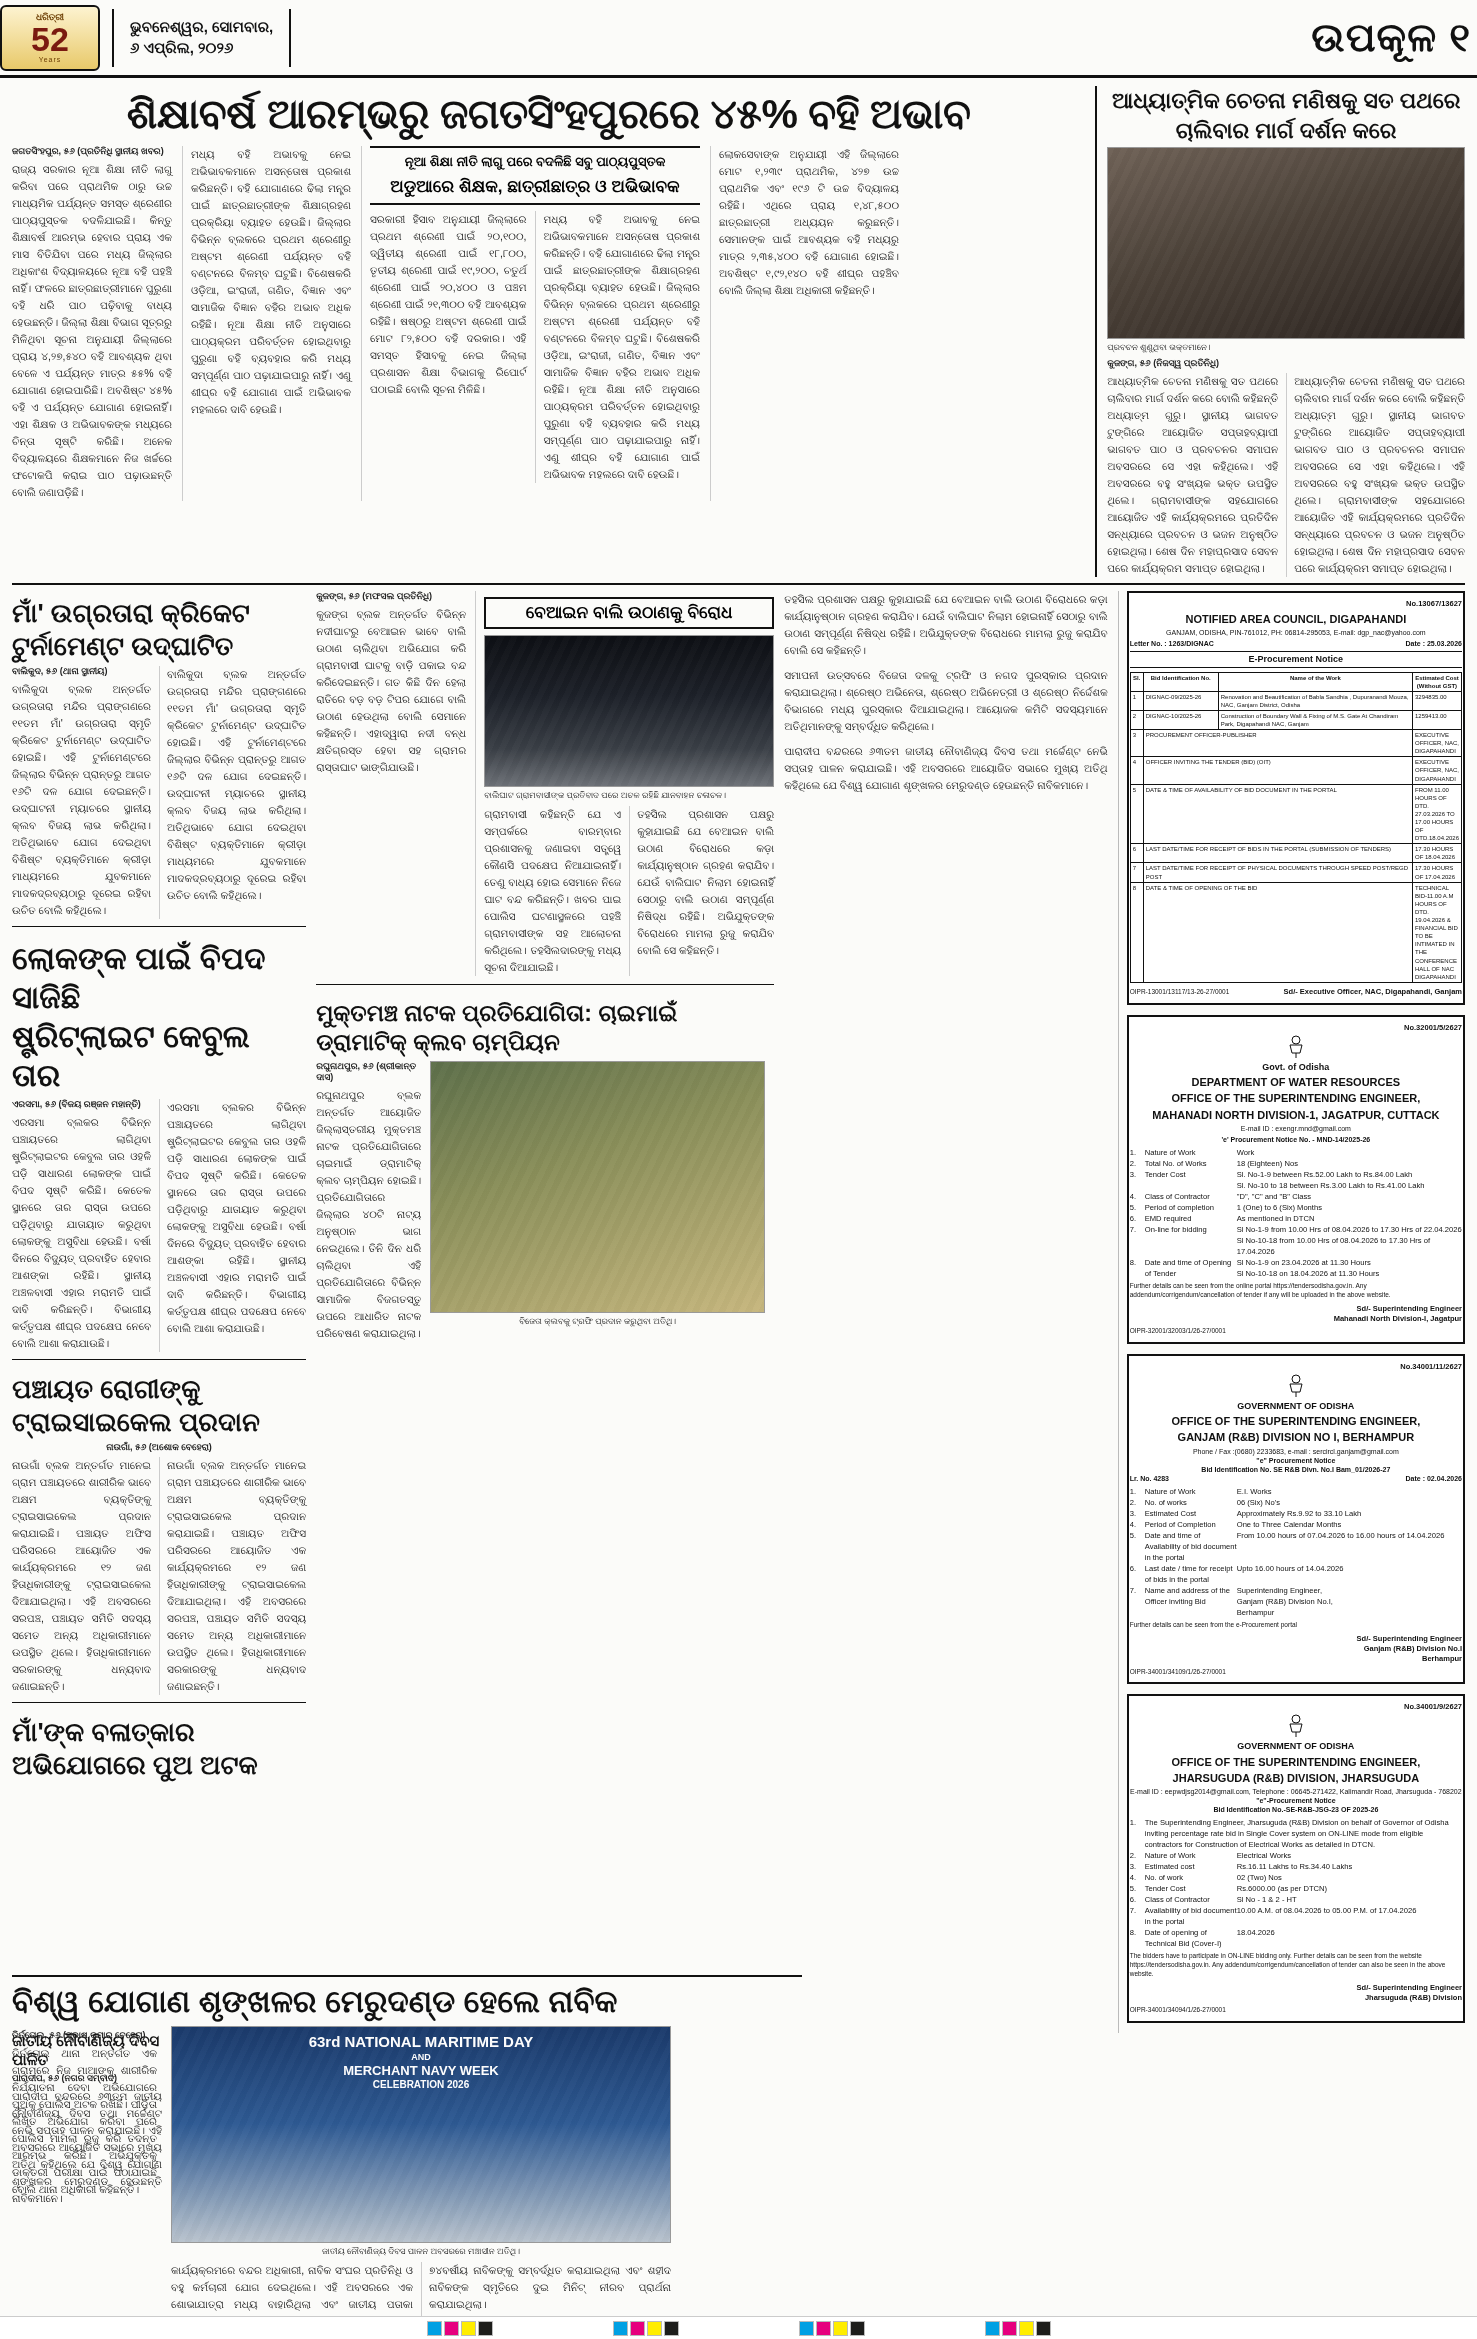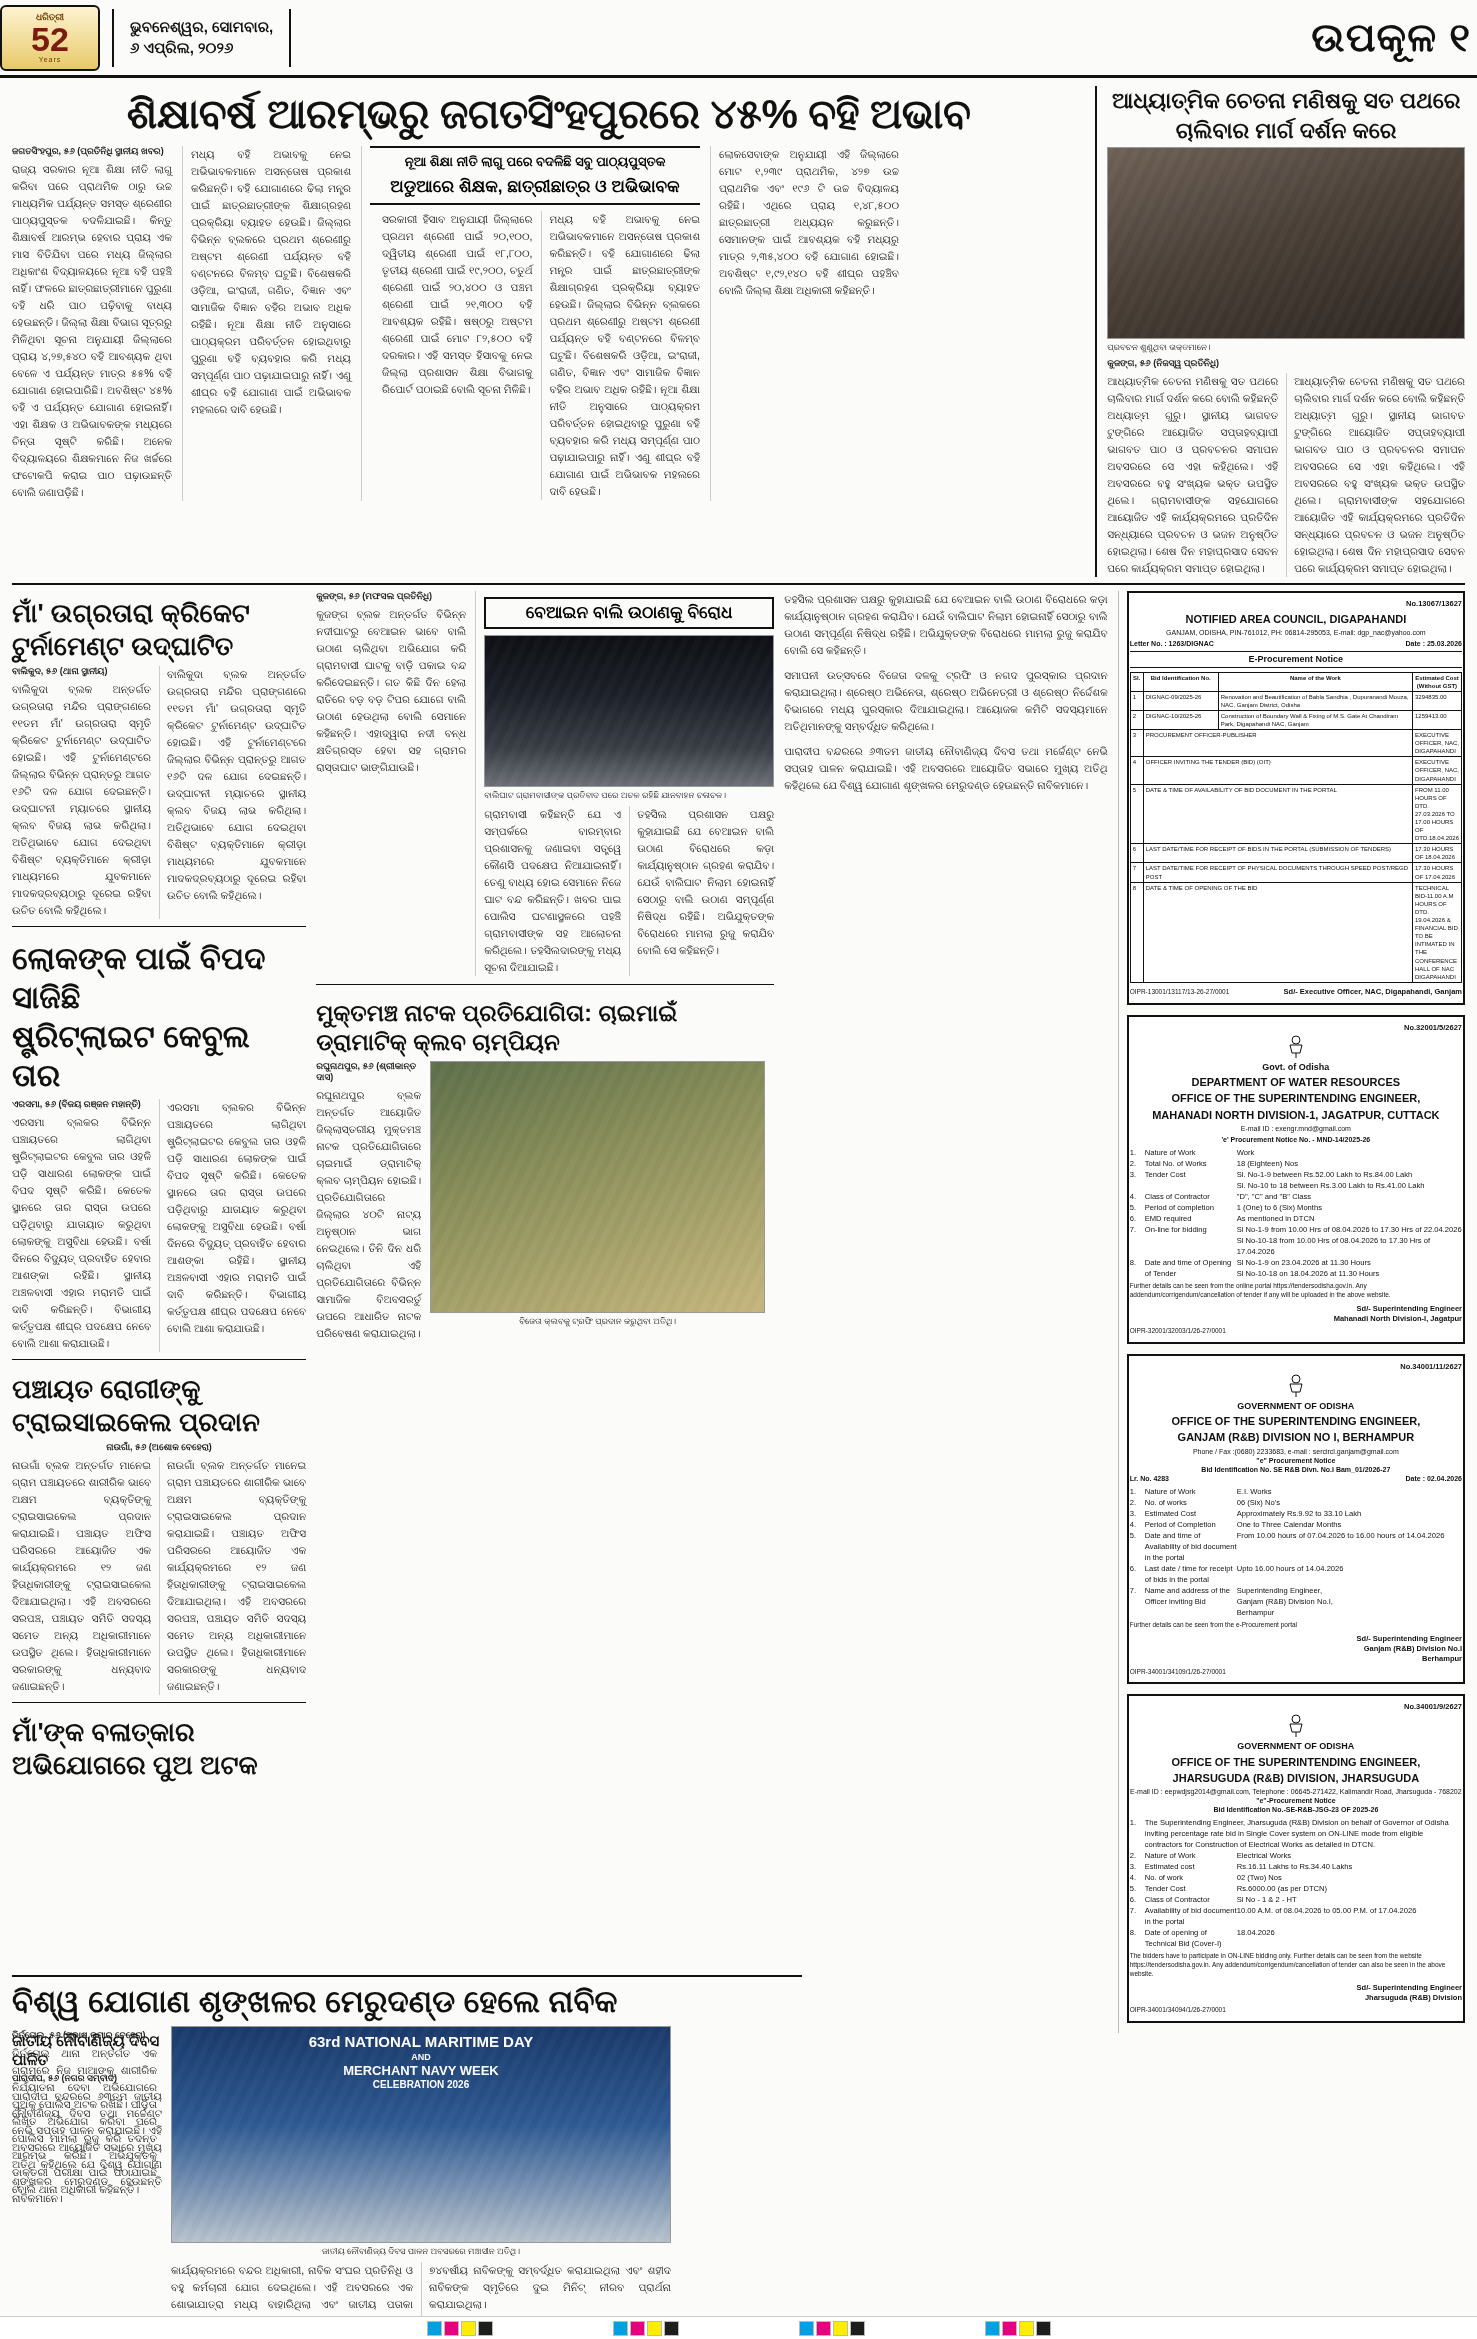--- a/index.html
+++ b/index.html
@@ -129,21 +129,21 @@
         </div>
         <div style="width:160px;border-left:1px solid #ccc;padding-left:8px;">
           <div class="body-col">ମଧ୍ୟ ବହି ଅଭାବକୁ ନେଇ ଅଭିଭାବକମାନେ ଅସନ୍ତୋଷ ପ୍ରକାଶ କରିଛନ୍ତି। ବହି ଯୋଗାଣରେ ଢିଲା ମନ୍ତ୍ର ପାଇଁ ଛାତ୍ରଛାତ୍ରୀଙ୍କ ଶିକ୍ଷାଗ୍ରହଣ ପ୍ରକ୍ରିୟା ବ୍ୟାହତ ହେଉଛି। ଜିଲ୍ଲାର ବିଭିନ୍ନ ବ୍ଲକରେ ପ୍ରଥମ ଶ୍ରେଣୀରୁ ଅଷ୍ଟମ ଶ୍ରେଣୀ ପର୍ଯ୍ୟନ୍ତ ବହି ବଣ୍ଟନରେ ବିଳମ୍ବ ଘଟୁଛି। ବିଶେଷକରି ଓଡ଼ିଆ, ଇଂରାଜୀ, ଗଣିତ, ବିଜ୍ଞାନ ଏବଂ ସାମାଜିକ ବିଜ୍ଞାନ ବହିର ଅଭାବ ଅଧିକ ରହିଛି। ନୂଆ ଶିକ୍ଷା ନୀତି ଅନୁସାରେ ପାଠ୍ୟକ୍ରମ ପରିବର୍ତ୍ତନ ହୋଇଥିବାରୁ ପୁରୁଣା ବହି ବ୍ୟବହାର କରି ମଧ୍ୟ ସମ୍ପୂର୍ଣ୍ଣ ପାଠ ପଢ଼ାଯାଇପାରୁ ନାହିଁ। ଏଣୁ ଶୀଘ୍ର ବହି ଯୋଗାଣ ପାଇଁ ଅଭିଭାବକ ମହଲରେ ଦାବି ହେଉଛି।</div>
         </div>
         <div style="width:330px;border-left:1px solid #ccc;padding-left:8px;">
           <div class="kicker">
             <span>ନୂଆ ଶିକ୍ଷା ନୀତି ଲାଗୁ ପରେ ବଦଳିଛି ସବୁ ପାଠ୍ୟପୁସ୍ତକ</span>
             <span class="k2">ଅଡୁଆରେ ଶିକ୍ଷକ, ଛାତ୍ରୀଛାତ୍ର ଓ ଅଭିଭାବକ</span>
           </div>
           <div style="display:flex;gap:8px;">
-            <div class="body-col" style="flex:1;margin-left:12px;">ସରକାରୀ ହିସାବ ଅନୁଯାୟୀ ଜିଲ୍ଲାରେ ପ୍ରଥମ ଶ୍ରେଣୀ ପାଇଁ ୨୦,୧୦୦, ଦ୍ୱିତୀୟ ଶ୍ରେଣୀ ପାଇଁ ୧୮,୮୦୦, ତୃତୀୟ ଶ୍ରେଣୀ ପାଇଁ ୧୯,୨୦୦, ଚତୁର୍ଥ ଶ୍ରେଣୀ ପାଇଁ ୨୦,୪୦୦ ଓ ପଞ୍ଚମ ଶ୍ରେଣୀ ପାଇଁ ୨୧,୩୦୦ ବହି ଆବଶ୍ୟକ ରହିଛି। ଷଷ୍ଠରୁ ଅଷ୍ଟମ ଶ୍ରେଣୀ ପାଇଁ ମୋଟ ୮୨,୫୦୦ ବହି ଦରକାର। ଏହି ସମସ୍ତ ହିସାବକୁ ନେଇ ଜିଲ୍ଲା ପ୍ରଶାସନ ଶିକ୍ଷା ବିଭାଗକୁ ରିପୋର୍ଟ ପଠାଇଛି ବୋଲି ସୂଚନା ମିଳିଛି।</div>
+            <div class="body-col" style="flex:1;">ସରକାରୀ ହିସାବ ଅନୁଯାୟୀ ଜିଲ୍ଲାରେ ପ୍ରଥମ ଶ୍ରେଣୀ ପାଇଁ ୨୦,୧୦୦, ଦ୍ୱିତୀୟ ଶ୍ରେଣୀ ପାଇଁ ୧୮,୮୦୦, ତୃତୀୟ ଶ୍ରେଣୀ ପାଇଁ ୧୯,୨୦୦, ଚତୁର୍ଥ ଶ୍ରେଣୀ ପାଇଁ ୨୦,୪୦୦ ଓ ପଞ୍ଚମ ଶ୍ରେଣୀ ପାଇଁ ୨୧,୩୦୦ ବହି ଆବଶ୍ୟକ ରହିଛି। ଷଷ୍ଠରୁ ଅଷ୍ଟମ ଶ୍ରେଣୀ ପାଇଁ ମୋଟ ୮୨,୫୦୦ ବହି ଦରକାର। ଏହି ସମସ୍ତ ହିସାବକୁ ନେଇ ଜିଲ୍ଲା ପ୍ରଶାସନ ଶିକ୍ଷା ବିଭାଗକୁ ରିପୋର୍ଟ ପଠାଇଛି ବୋଲି ସୂଚନା ମିଳିଛି।</div>
             <div class="body-col" style="flex:1;border-left:1px solid #ccc;padding-left:8px;">ମଧ୍ୟ ବହି ଅଭାବକୁ ନେଇ ଅଭିଭାବକମାନେ ଅସନ୍ତୋଷ ପ୍ରକାଶ କରିଛନ୍ତି। ବହି ଯୋଗାଣରେ ଢିଲା ମନ୍ତ୍ର ପାଇଁ ଛାତ୍ରଛାତ୍ରୀଙ୍କ ଶିକ୍ଷାଗ୍ରହଣ ପ୍ରକ୍ରିୟା ବ୍ୟାହତ ହେଉଛି। ଜିଲ୍ଲାର ବିଭିନ୍ନ ବ୍ଲକରେ ପ୍ରଥମ ଶ୍ରେଣୀରୁ ଅଷ୍ଟମ ଶ୍ରେଣୀ ପର୍ଯ୍ୟନ୍ତ ବହି ବଣ୍ଟନରେ ବିଳମ୍ବ ଘଟୁଛି। ବିଶେଷକରି ଓଡ଼ିଆ, ଇଂରାଜୀ, ଗଣିତ, ବିଜ୍ଞାନ ଏବଂ ସାମାଜିକ ବିଜ୍ଞାନ ବହିର ଅଭାବ ଅଧିକ ରହିଛି। ନୂଆ ଶିକ୍ଷା ନୀତି ଅନୁସାରେ ପାଠ୍ୟକ୍ରମ ପରିବର୍ତ୍ତନ ହୋଇଥିବାରୁ ପୁରୁଣା ବହି ବ୍ୟବହାର କରି ମଧ୍ୟ ସମ୍ପୂର୍ଣ୍ଣ ପାଠ ପଢ଼ାଯାଇପାରୁ ନାହିଁ। ଏଣୁ ଶୀଘ୍ର ବହି ଯୋଗାଣ ପାଇଁ ଅଭିଭାବକ ମହଲରେ ଦାବି ହେଉଛି।</div>
           </div>
         </div>
         <div style="width:180px;border-left:1px solid #ccc;padding-left:8px;">
           <div class="body-col">ଲୋକସେବାଙ୍କ ଅନୁଯାୟୀ ଏହି ଜିଲ୍ଲାରେ ମୋଟ ୧,୨୩୯ ପ୍ରାଥମିକ, ୪୨୭ ଉଚ୍ଚ ପ୍ରାଥମିକ ଏବଂ ୧୯୬ ଟି ଉଚ୍ଚ ବିଦ୍ୟାଳୟ ରହିଛି। ଏଥିରେ ପ୍ରାୟ ୧,୪୮,୫୦୦ ଛାତ୍ରଛାତ୍ରୀ ଅଧ୍ୟୟନ କରୁଛନ୍ତି। ସେମାନଙ୍କ ପାଇଁ ଆବଶ୍ୟକ ବହି ମଧ୍ୟରୁ ମାତ୍ର ୨,୩୫,୪୦୦ ବହି ଯୋଗାଣ ହୋଇଛି। ଅବଶିଷ୍ଟ ୧,୯୨,୧୪୦ ବହି ଶୀଘ୍ର ପହଞ୍ଚିବ ବୋଲି ଜିଲ୍ଲା ଶିକ୍ଷା ଅଧିକାରୀ କହିଛନ୍ତି।</div>
         </div>
       </div>
     </div>
 
     <div class="lead-right">
@@ -232,21 +232,21 @@
           </div>
         </div>
       </div>
 
       <div class="thin" style="margin:8px 0;"></div>
 
       <div class="sec-head" style="font-size:23px;">ମୁକ୍ତମଞ୍ଚ ନାଟକ ପ୍ରତିଯୋଗିତା: ଚାଇମାଇଁ ଡ୍ରାମାଟିକ୍ କ୍ଲବ ଚାମ୍ପିୟନ</div>
       <div style="display:flex;gap:9px;">
         <div style="width:105px;">
           <div class="byline">ରଘୁନାଥପୁର, ୫୬ (ଶ୍ରୀକାନ୍ତ ଦାସ)</div>
-          <div class="body-col">ରଘୁନାଥପୁର ବ୍ଲକ ଅନ୍ତର୍ଗତ ଆୟୋଜିତ ଜିଲ୍ଲାସ୍ତରୀୟ ମୁକ୍ତମଞ୍ଚ ନାଟକ ପ୍ରତିଯୋଗିତାରେ ଚାଇମାଇଁ ଡ୍ରାମାଟିକ୍ କ୍ଲବ ଚାମ୍ପିୟନ ହୋଇଛି। ପ୍ରତିଯୋଗିତାରେ ଜିଲ୍ଲାର ୪୦ଟି ନାଟ୍ୟ ଅନୁଷ୍ଠାନ ଭାଗ ନେଇଥିଲେ। ତିନି ଦିନ ଧରି ଚାଲିଥିବା ଏହି ପ୍ରତିଯୋଗିତାରେ ବିଭିନ୍ନ ସାମାଜିକ ବିଅବସରର୍ତୁ ଉପରେ ଆଧାରିତ ନାଟକ ପରିବେଷଣ କରାଯାଇଥିଲା।</div>
+          <div class="body-col">ରଘୁନାଥପୁର ବ୍ଲକ ଅନ୍ତର୍ଗତ ଆୟୋଜିତ ଜିଲ୍ଲାସ୍ତରୀୟ ମୁକ୍ତମଞ୍ଚ ନାଟକ ପ୍ରତିଯୋଗିତାରେ ଚାଇମାଇଁ ଡ୍ରାମାଟିକ୍ କ୍ଲବ ଚାମ୍ପିୟନ ହୋଇଛି। ପ୍ରତିଯୋଗିତାରେ ଜିଲ୍ଲାର ୪୦ଟି ନାଟ୍ୟ ଅନୁଷ୍ଠାନ ଭାଗ ନେଇଥିଲେ। ତିନି ଦିନ ଧରି ଚାଲିଥିବା ଏହି ପ୍ରତିଯୋଗିତାରେ ବିଭିନ୍ନ ସାମାଜିକ ବିଜଗତସ୍ତୁ ଉପରେ ଆଧାରିତ ନାଟକ ପରିବେଷଣ କରାଯାଇଥିଲା।</div>
         </div>
         <div style="width:335px;">
           <div class="photo ph-stage" style="height:250px;">
             <div class="ph-note"></div>
           </div>
           <div class="caption" style="text-align:center;">ବିଜେତା କ୍ଲବକୁ ଟ୍ରଫି ପ୍ରଦାନ କରୁଥିବା ଅତିଥି।</div>
         </div>
       </div>
     </div>
 

